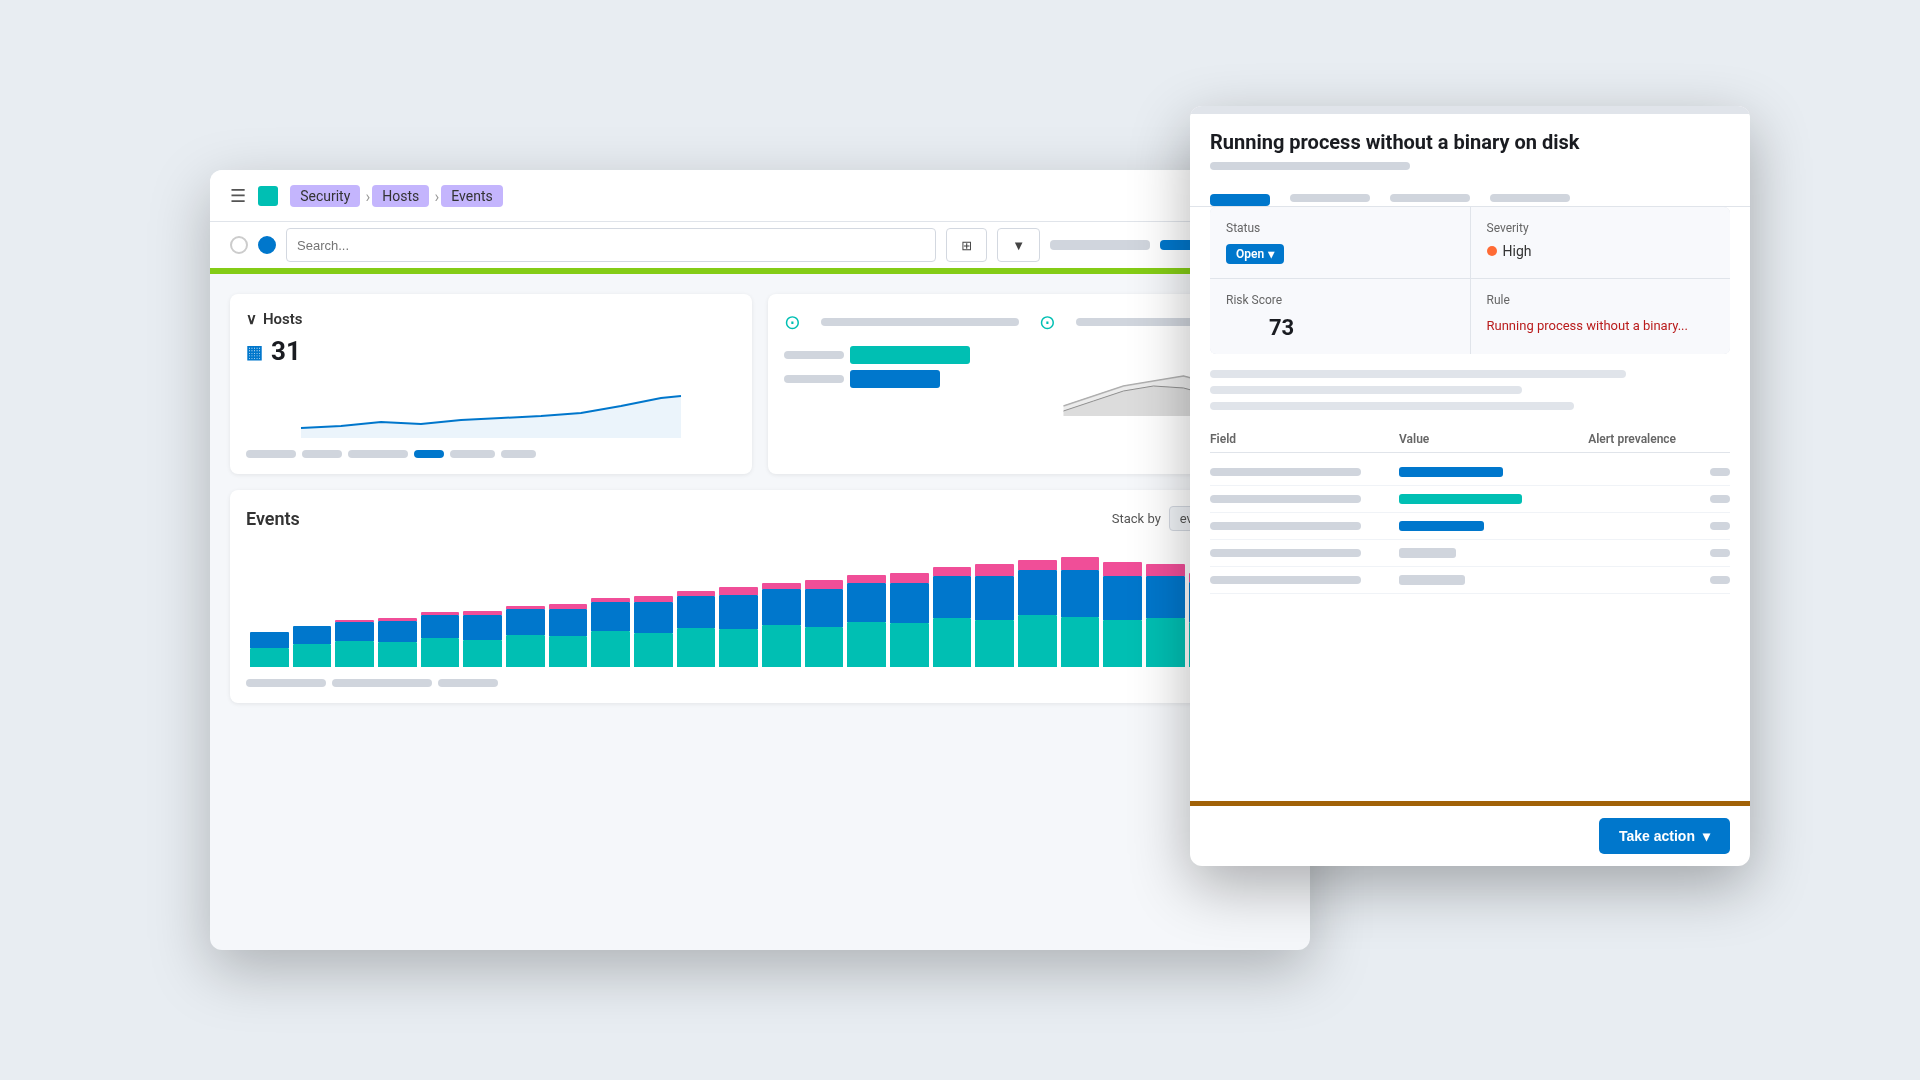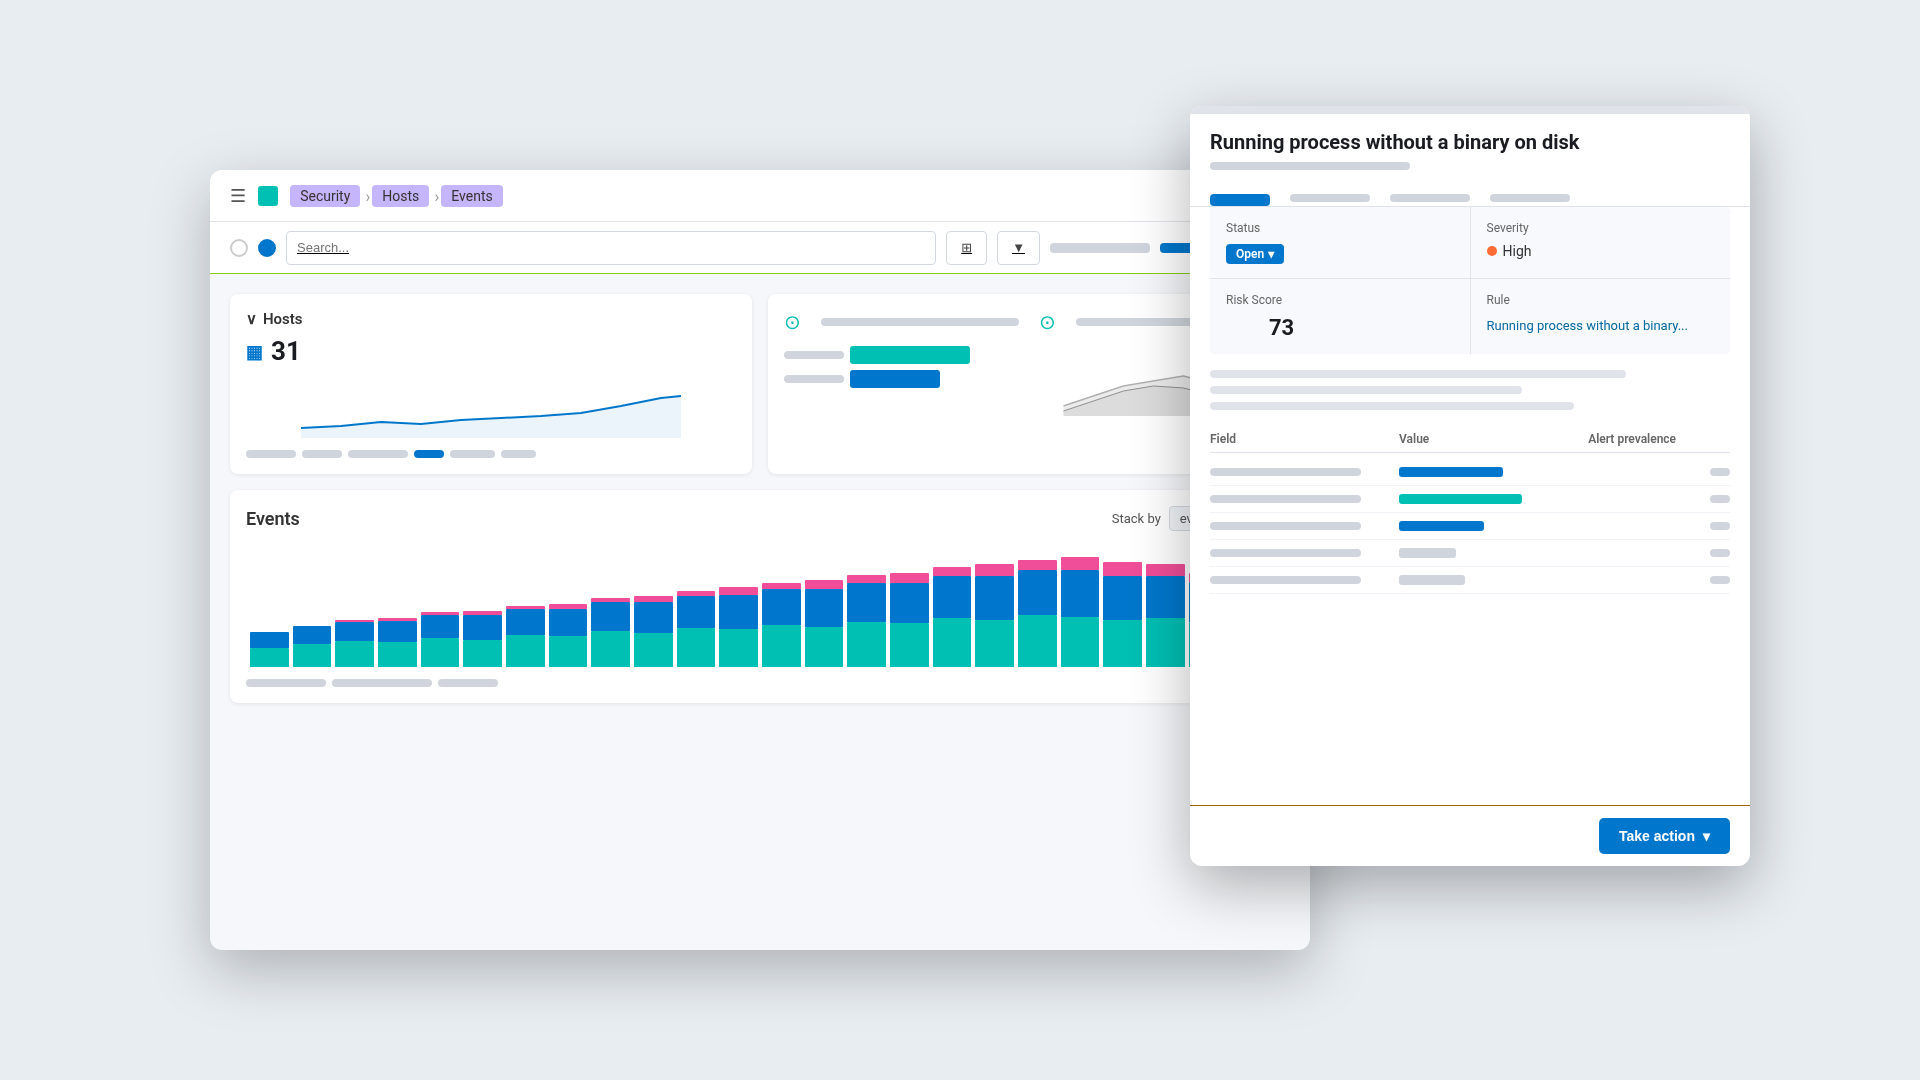--- a/index.html
+++ b/index.html
@@ -107,22 +107,21 @@
 
     .breadcrumb-item:last-child::after { display: none; }
 
     .toolbar {
       background: #fff;
       height: 52px;
       display: flex;
       align-items: center;
       padding: 0 20px;
       gap: 10px;
-      border-bottom: 1px solid #84cc16;
-      text-decoration: underline;
+      border-bottom: 6px solid #84cc16;
     }
 
     .radio-btn {
       width: 18px; height: 18px;
       border: 2px solid #ccc;
       border-radius: 50%;
       cursor: pointer;
     }
     .radio-btn.active {
       border-color: #0077cc;
@@ -405,21 +404,21 @@
 
     .risk-score-value {
       font-size: 22px;
       font-weight: 700;
       color: #1a1c21;
       margin-left: 43px;
     }
 
     .rule-link {
       font-size: 13px;
-      color: #0369a1;
+      color: #b91c1c;
       text-decoration: none;
     }
 
     .detail-placeholder-rows {
       padding: 0 20px;
       display: flex;
       flex-direction: column;
       gap: 8px;
       margin-bottom: 16px;
     }
@@ -472,21 +471,21 @@
     .fv-prevalence-ph {
       height: 8px;
       background: #d0d5dd;
       border-radius: 4px;
       width: 20px;
       margin-left: auto;
     }
 
     .detail-footer {
       padding: 12px 20px;
-      border-top: 1px solid #a16207;
+      border-top: 5px solid #a16207;
       display: flex;
       justify-content: flex-end;
     }
 
     .take-action-btn {
       background: #0077cc;
       color: #fff;
       border: none;
       border-radius: 5px;
       padding: 10px 20px;

